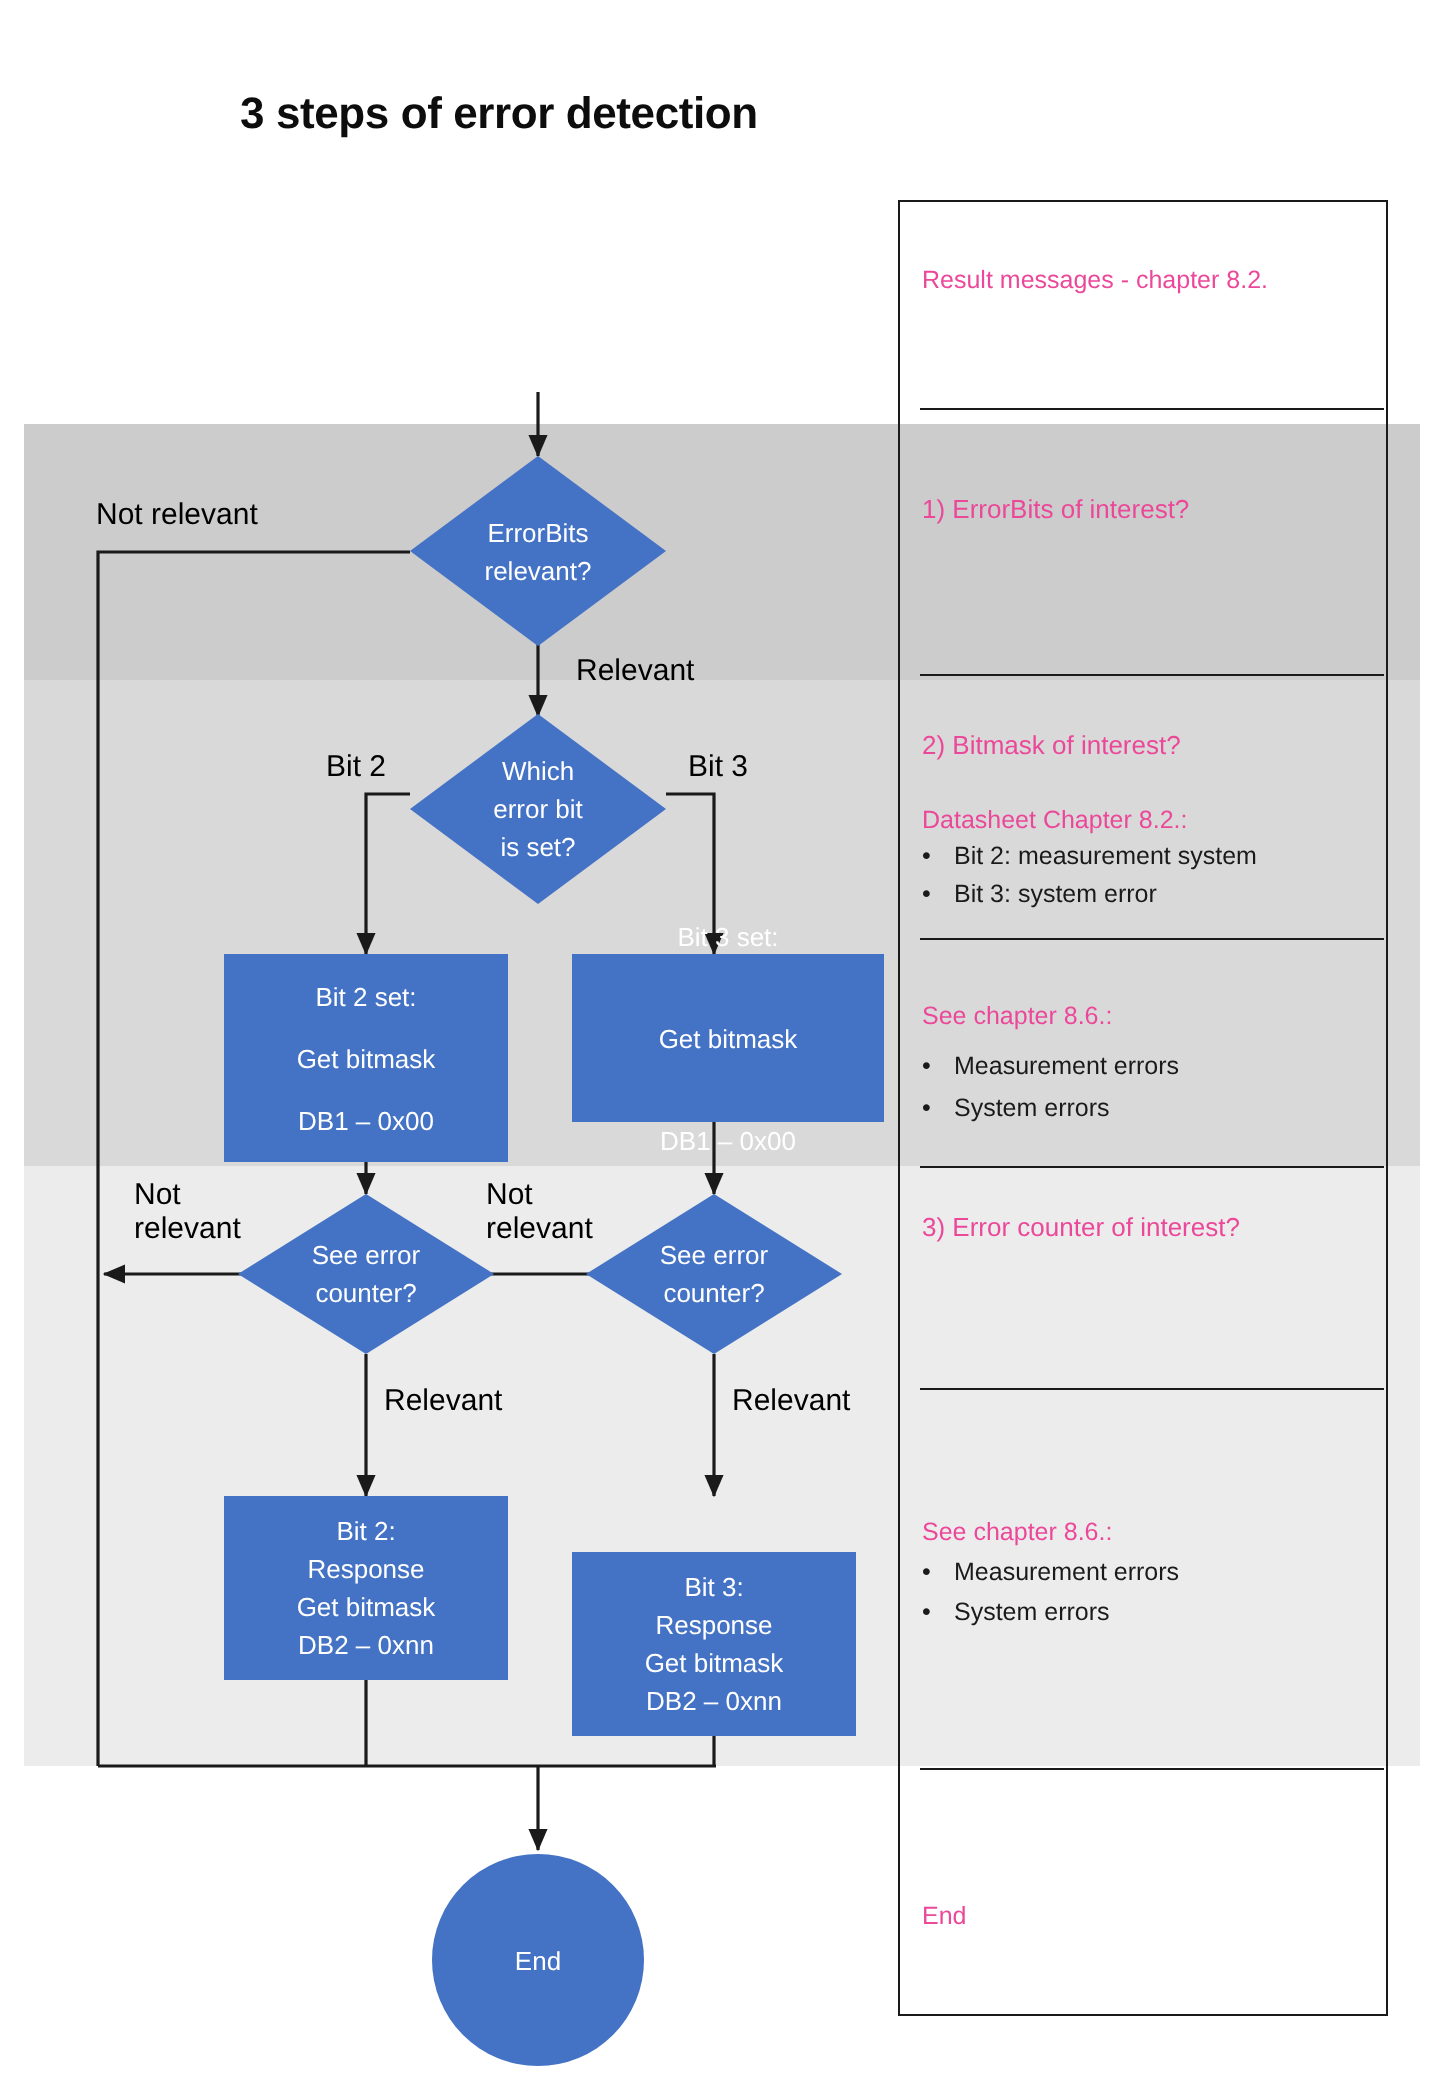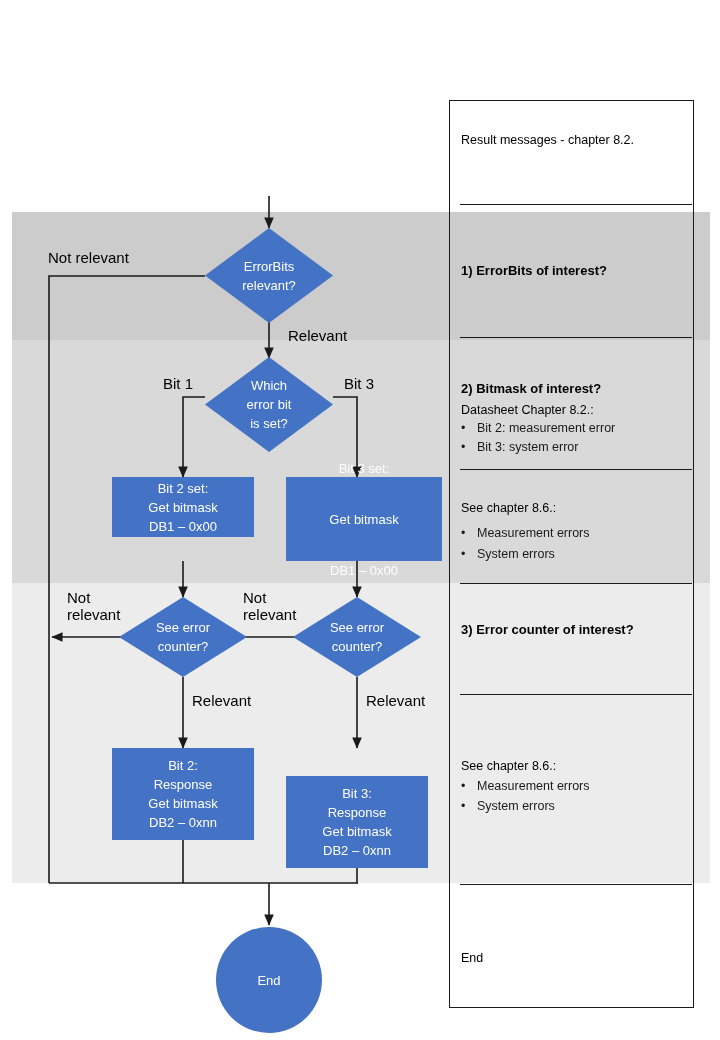--- a/index.html
+++ b/index.html
@@ -58,28 +58,27 @@
   .ref-divider {
     position: absolute;
     left: 460px;
     width: 232px;
     height: 0;
     border-top: 1.4px solid #1a1a1a;
   }
   .ref-text {
     position: absolute;
     font-size: 12.5px;
-    color: #000000;
+    color: #ec4899;
     line-height: 17px;
     white-space: nowrap;
   }
   .ref-head {
-    font-weight: bold;
+    font-weight: normal;
     font-size: 13px;
-    margin-top: 16px;
   }
   .ref-bullet {
     position: absolute;
     font-size: 12.5px;
     color: #1a1a1a;
     white-space: nowrap;
   }
   .ref-bullet::before {
     content: "\2022";
     position: absolute;
@@ -159,20 +158,21 @@
 </style>
 </head>
 <body>
 
 <div class="page">
 
   <div class="band" id="band-1"></div>
   <div class="band" id="band-2"></div>
   <div class="band" id="band-3"></div>
 
+  <div id="page-title">3 steps of error detection</div>
 
   <svg id="connectors" viewBox="0 0 720 1040">
     <defs>
       <marker id="arrow" markerWidth="8" markerHeight="8" refX="6.6" refY="3" orient="auto">
         <path d="M0,0 L7,3 L0,6 z" fill="#1a1a1a"></path>
       </marker>
       <marker id="arrowL" markerWidth="8" markerHeight="8" refX="6.6" refY="3" orient="auto">
         <path d="M0,0 L7,3 L0,6 z" fill="#1a1a1a"></path>
       </marker>
     </defs>
@@ -219,21 +219,21 @@
 
   <div class="diamond-wrap" style="left:205px; top:357px; width:128px; height:95px;">
     <div class="dshape"></div>
     <div class="dlabel">
       <span>Which</span>
       <span>error bit</span>
       <span>is set?</span>
     </div>
   </div>
 
-  <div class="rect" style="left:112px; top:477px; width:142px; height:60px;">
+  <div class="rect" style="left:112px; top:477px; width:142px; height:104px;gap:12px;">
     <span>Bit 2 set:</span>
     <span>Get bitmask</span>
     <span>DB1 – 0x00</span>
   </div>
 
   <div class="rect" style="left:286px; top:477px; width:156px; height:84px;gap:32px;">
     <span>Bit 3 set:</span>
     <span>Get bitmask</span>
     <span>DB1 – 0x00</span>
   </div>
@@ -269,21 +269,21 @@
   </div>
 
   <div class="circle" style="left:216px; top:927px; width:106px; height:106px;">
     <span>End</span>
   </div>
 
   <div class="edge-label" style="left:48px; top:249px;">Not  relevant</div>
 
   <div class="edge-label" style="left:288px; top:327px;">Relevant</div>
 
-  <div class="edge-label" style="left:163px; top:375px;">Bit 1</div>
+  <div class="edge-label" style="left:163px; top:375px;">Bit 2</div>
 
   <div class="edge-label" style="left:344px; top:375px;">Bit 3</div>
 
   <div class="edge-label" style="left:67px; top:589px; text-align:left;">Not
 relevant</div>
 
   <div class="edge-label" style="left:243px; top:589px; text-align:left;">Not
 relevant</div>
 
   <div class="edge-label" style="left:192px; top:692px;">Relevant</div>
@@ -298,21 +298,21 @@
   <div class="ref-divider" style="top:583px;"></div>
   <div class="ref-divider" style="top:694px;"></div>
   <div class="ref-divider" style="top:884px;"></div>
 
   <div class="ref-text" style="left:461px; top:132px;">Result messages - chapter 8.2.</div>
 
   <div class="ref-text ref-head" style="left:461px; top:246px;">1) ErrorBits of interest?</div>
 
   <div class="ref-text ref-head" style="left:461px; top:364px;">2) Bitmask of interest?</div>
   <div class="ref-text" style="left:461px; top:402px;">Datasheet Chapter 8.2.:</div>
-  <div class="ref-bullet" style="left:477px; top:421px;">Bit 2: measurement  error</div>
+  <div class="ref-bullet" style="left:477px; top:421px;">Bit 2: measurement  system</div>
   <div class="ref-bullet" style="left:477px; top:440px;">Bit 3: system error</div>
 
   <div class="ref-text" style="left:461px; top:500px;">See chapter 8.6.:</div>
   <div class="ref-bullet" style="left:477px; top:526px;">Measurement errors</div>
   <div class="ref-bullet" style="left:477px; top:547px;">System errors</div>
 
   <div class="ref-text ref-head" style="left:461px; top:605px;">3) Error counter of interest?</div>
 
   <div class="ref-text" style="left:461px; top:758px;">See chapter 8.6.:</div>
   <div class="ref-bullet" style="left:477px; top:779px;">Measurement errors</div>

